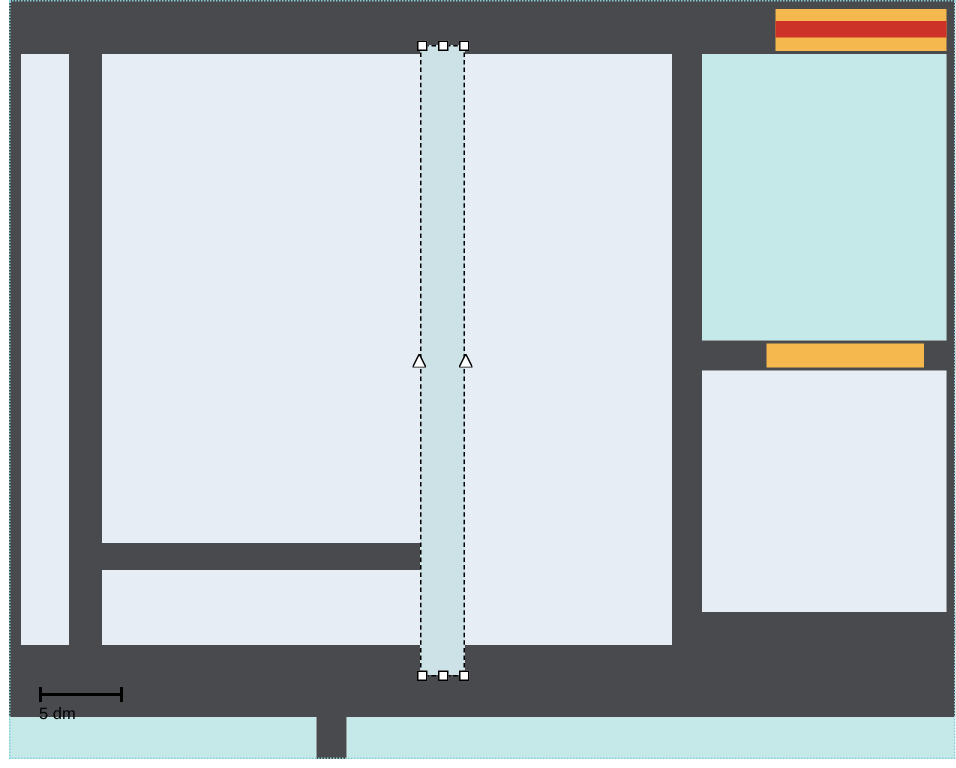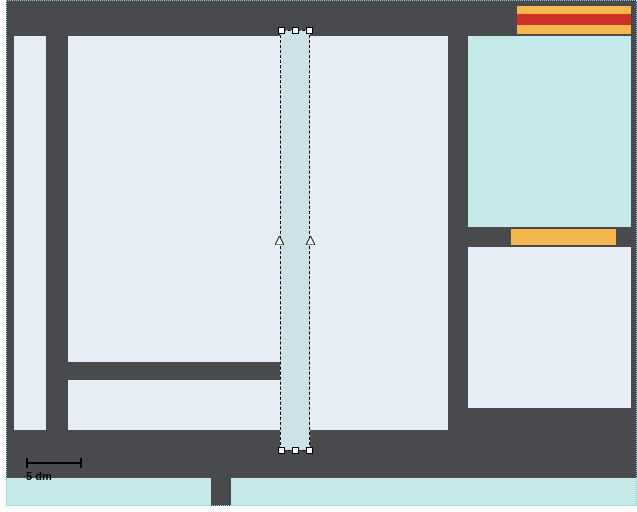--- a/index.html
+++ b/index.html
@@ -85,21 +85,21 @@
   .scalebar .bar-line {
     display:flex; align-items:center;
   }
   .scalebar .tick {
     width: 0; height: 10px; border-left: 2px solid #000;
   }
   .scalebar .h {
     height: 0; border-top: 2px solid #000;
   }
   .scalebar .label {
-    font-size: 11px; font-weight: bold; color:#000; margin-top: 2px;
+    font-size: 11px; font-weight: normal; color:#000; margin-top: 2px;
   }
 </style>
 </head>
 <body>
 
 <div class="frame">
   <div class="floorplan">
 
     <div class="room light" style="left:8px;  top:36px;  width:32px;  height:395px"></div>
     <div class="room light" style="left:62px; top:36px;  width:380px; height:395px"></div>

